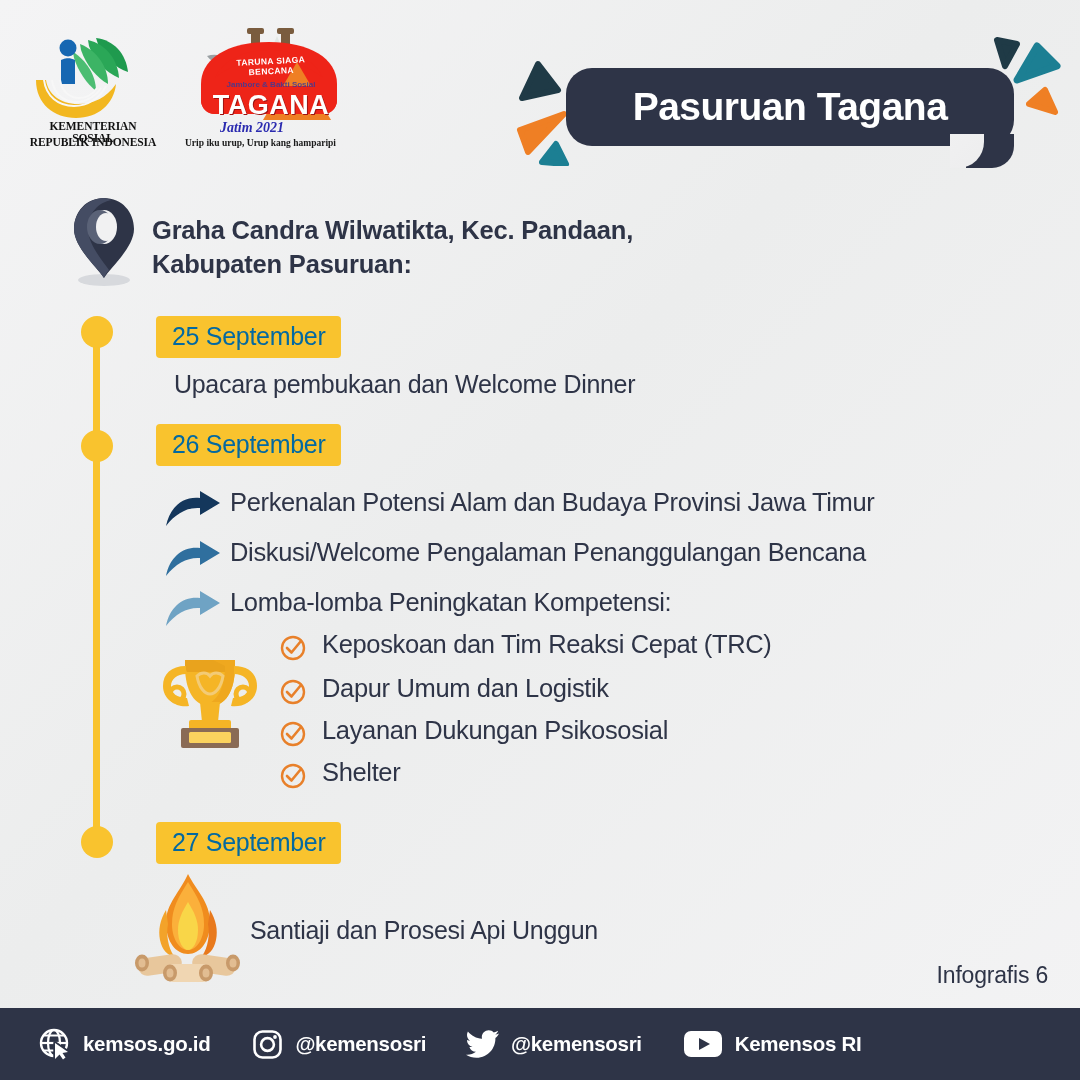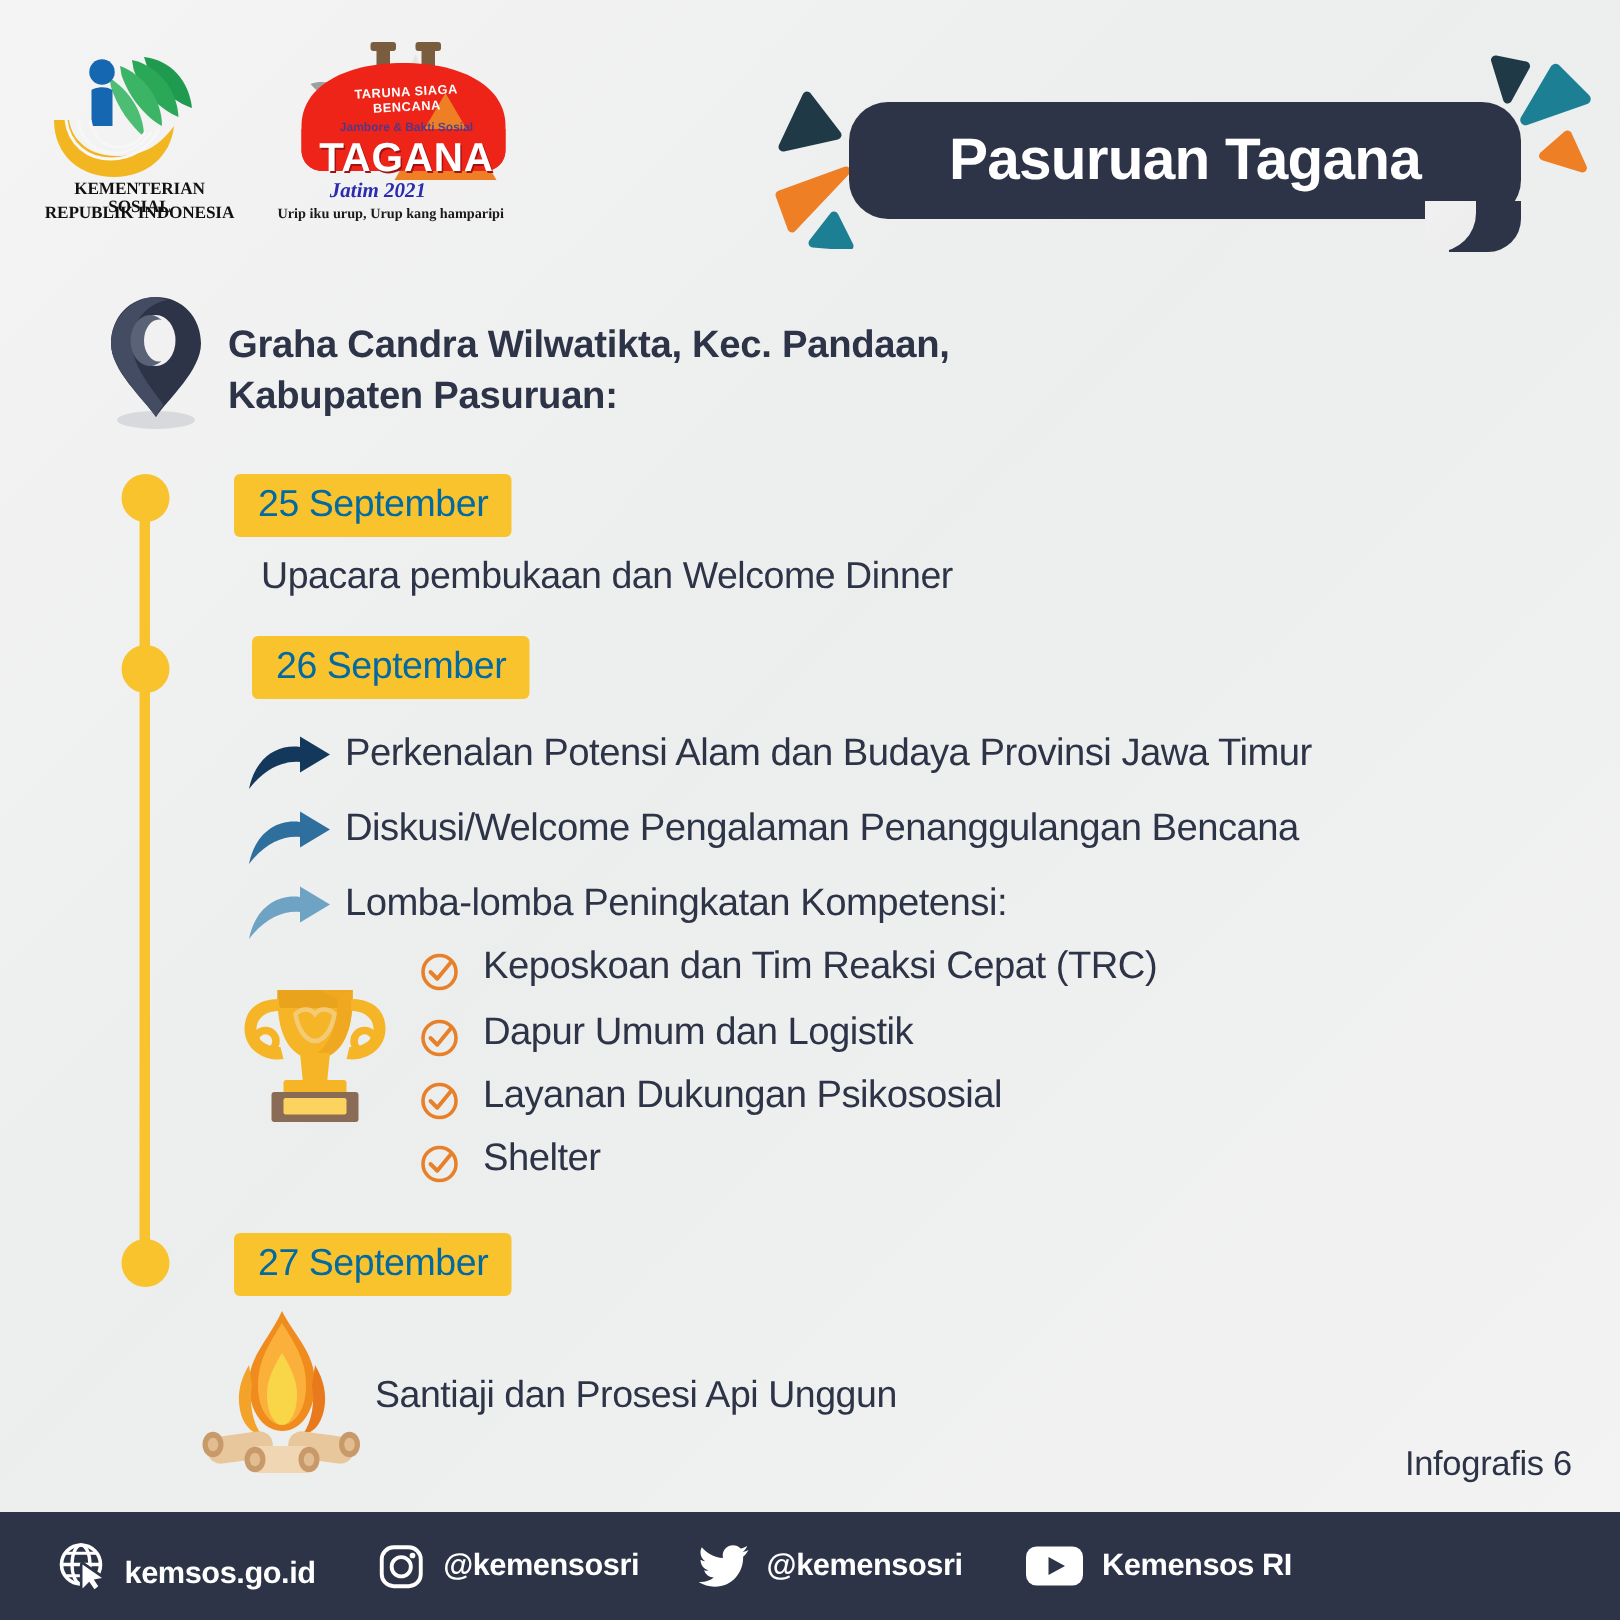--- a/index.html
+++ b/index.html
@@ -231,21 +231,21 @@
   <div class="tl-dot" style="top:316px;"></div>
   <div class="tl-dot" style="top:430px;"></div>
   <div class="tl-dot" style="top:826px;"></div>
 
   <div class="date-chip" style="left:156px;top:316px;">25 September</div>
 
   <div class="line" style="left:174px;top:370px;">
     <span>Upacara pembukaan dan </span><span class="it">Welcome Dinner</span>
   </div>
 
-  <div class="date-chip" style="left:156px;top:424px;margin-left:12px;">26 September</div>
+  <div class="date-chip" style="left:156px;top:424px;">26 September</div>
 
   <div class="arrow-row" style="left:164px;top:490px;">
     <svg class="arrow-ic" viewBox="0 0 58 38">
       <path d="M2 36 C6 16 20 6 36 8 L36 1 L56 13 L36 25 L36 18 C24 17 12 23 2 36 Z" fill="#14375c"></path>
     </svg>
     <div class="arrow-label">Perkenalan Potensi Alam dan Budaya Provinsi Jawa Timur</div>
   </div>
 
   <div class="arrow-row" style="left:164px;top:540px;">
     <svg class="arrow-ic" viewBox="0 0 58 38">
@@ -336,21 +336,21 @@
   </div>
 
   <div class="line" style="left:250px;top:916px;">
     <span>Santiaji dan Prosesi Api Unggun</span><span class="it"></span>
   </div>
 
   <div class="infografis">Infografis 6</div>
 
   <div class="footer">
 
-    <div class="f-item" style="margin-left:38px;align-items:flex-end;">
+    <div class="f-item" style="margin-left:38px;">
       <div class="f-ic">
         <svg width="32" height="32" viewBox="0 0 32 32">
           <circle cx="15" cy="15" r="13" fill="none" stroke="#fff" stroke-width="2.4"></circle>
           <ellipse cx="15" cy="15" rx="6" ry="13" fill="none" stroke="#fff" stroke-width="2.2"></ellipse>
           <line x1="2" y1="15" x2="28" y2="15" stroke="#fff" stroke-width="2.2"></line>
           <line x1="4.6" y1="7.5" x2="25.4" y2="7.5" stroke="#fff" stroke-width="2"></line>
           <line x1="4.6" y1="22.5" x2="25.4" y2="22.5" stroke="#fff" stroke-width="2"></line>
           <path d="M16 15 L16 31 L20.5 26.5 L24 31.5 L26.5 29.5 L23.5 25 L29 24 Z" fill="#2e3447" stroke="#2e3447" stroke-width="3.5" stroke-linejoin="round"></path>
           <path d="M16 15 L16 31 L20.5 26.5 L24 31.5 L26.5 29.5 L23.5 25 L29 24 Z" fill="#fff"></path>
         </svg>

